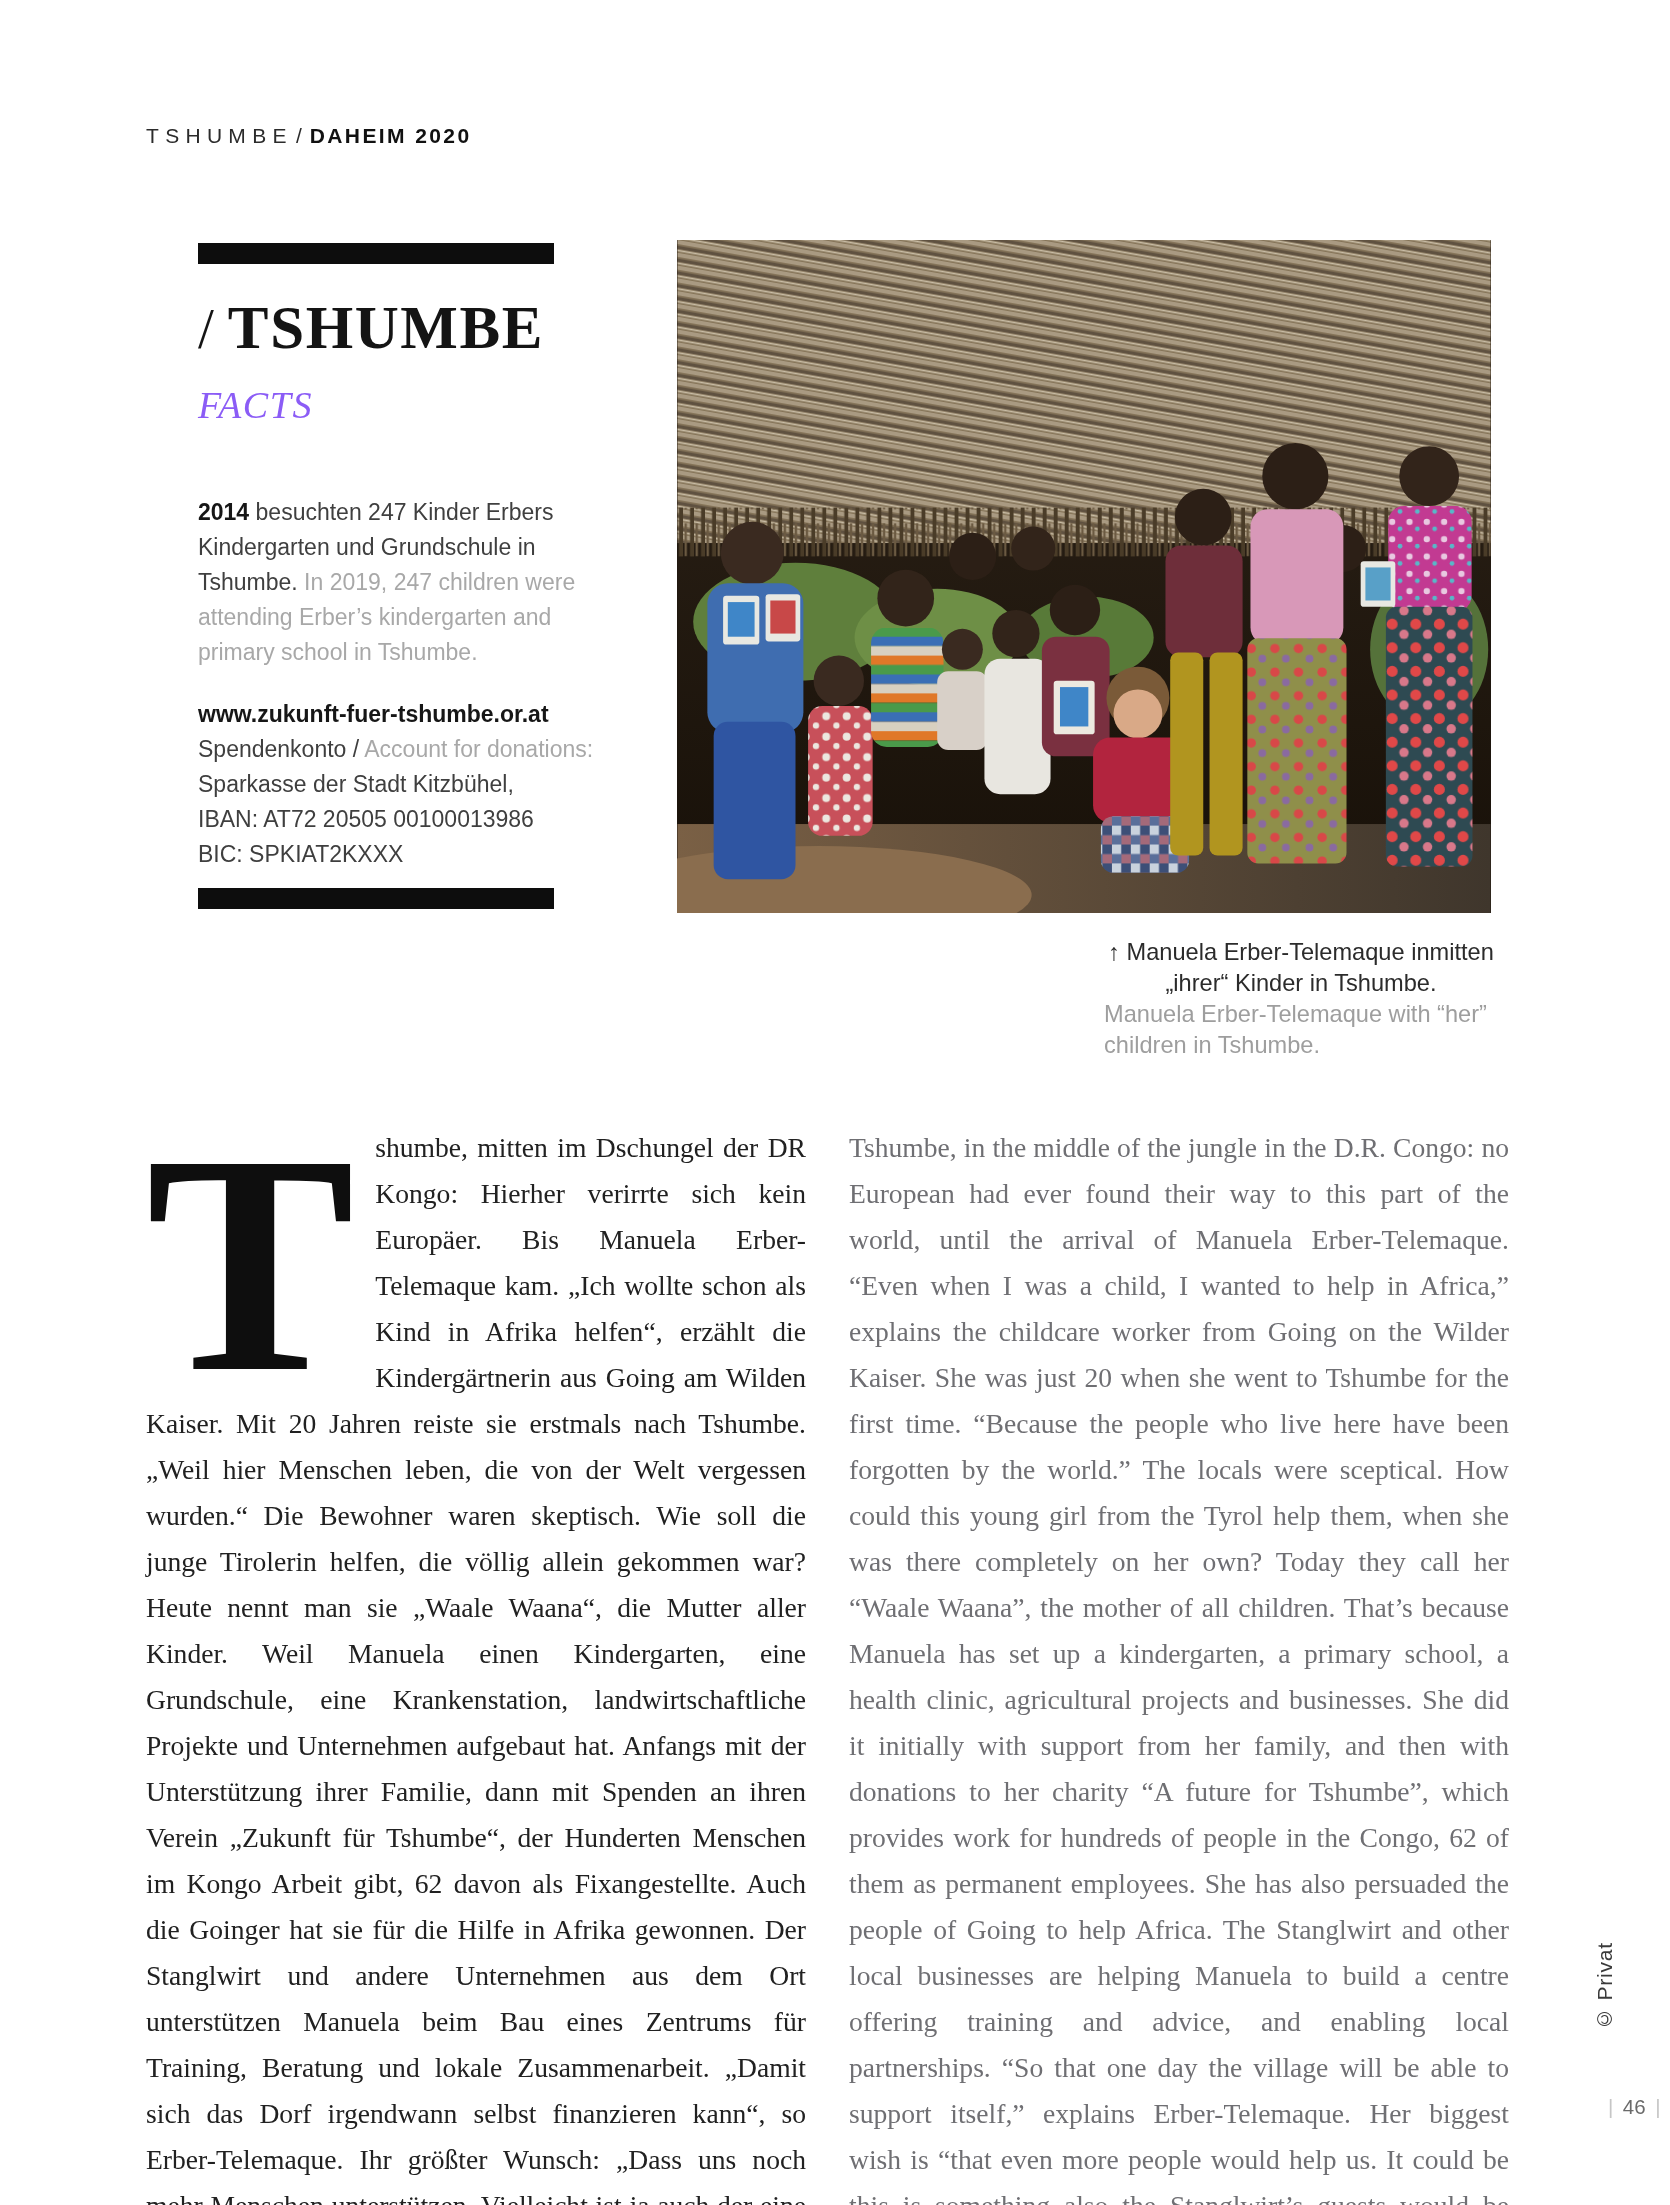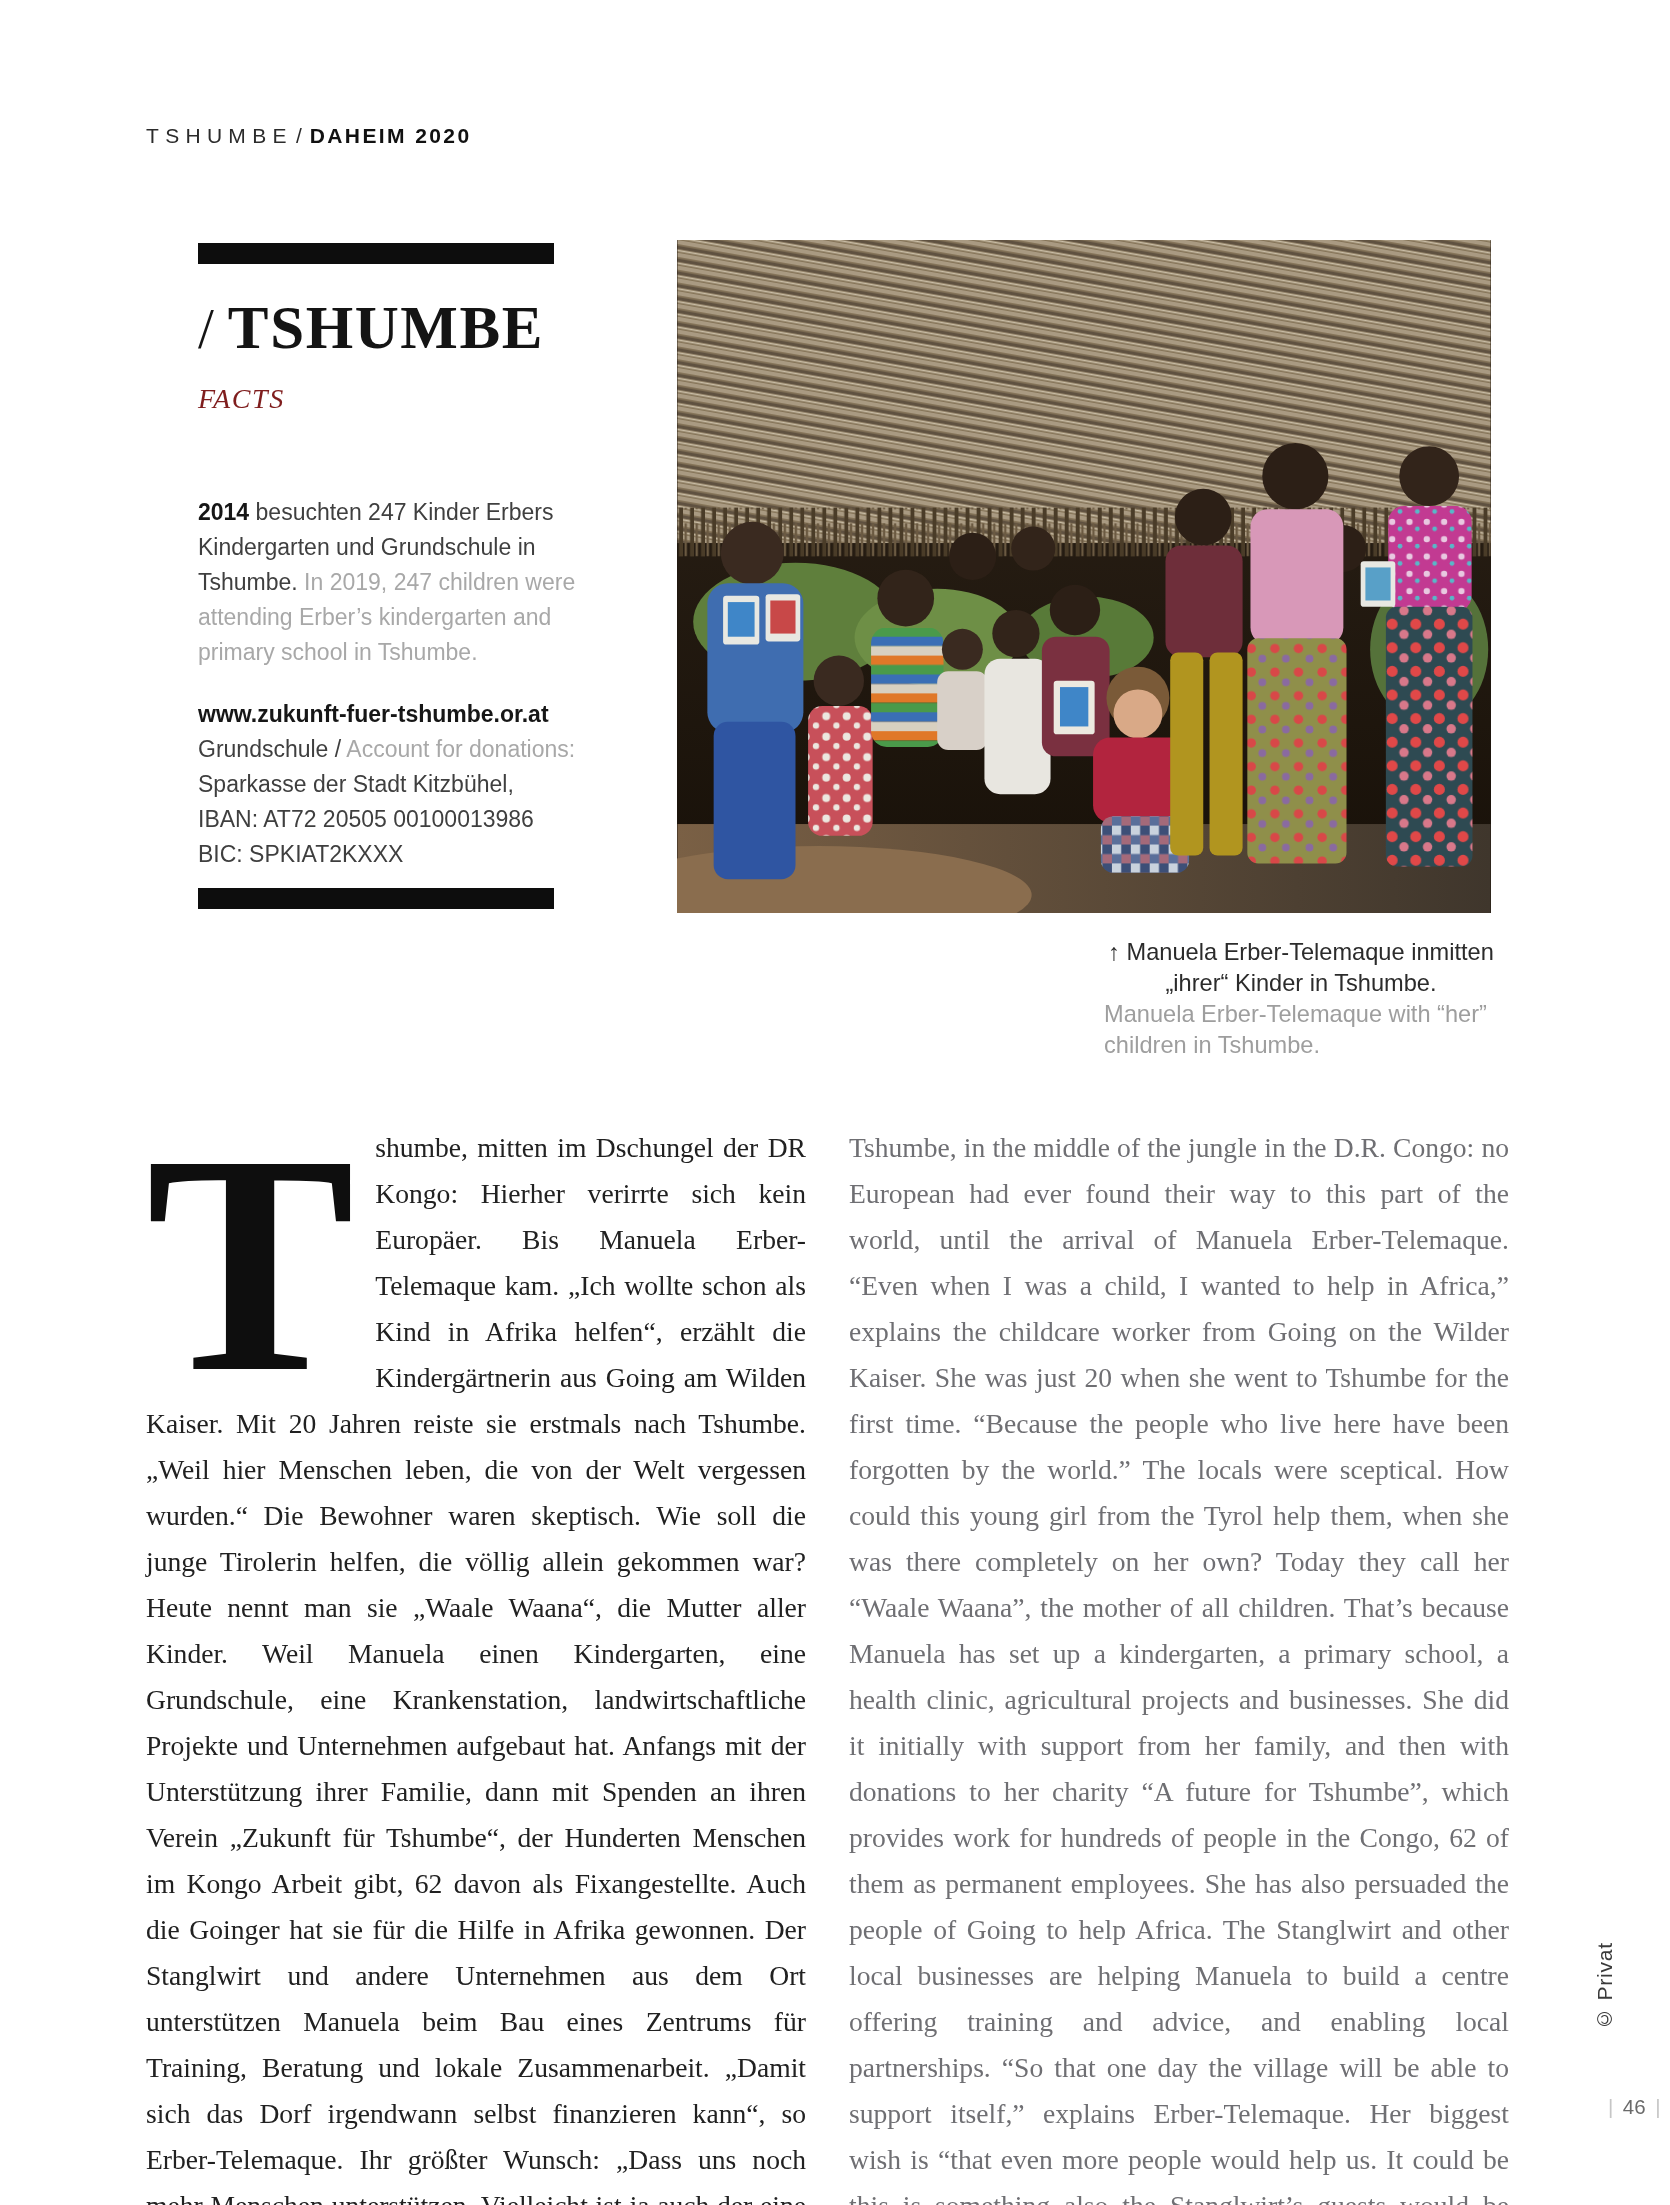--- a/index.html
+++ b/index.html
@@ -12,21 +12,21 @@
   .kicker .section{font-weight:300;letter-spacing:6.3px;color:#2b2b2b;}
   .kicker .slash{color:#2b2b2b;font-weight:300;margin:0 7.9px 0 3.2px;}
   .kicker .mag{font-weight:700;letter-spacing:2.4px;color:#111;}
   
   .rule{position:absolute;left:198px;width:356px;height:21px;background:#0d0d0d;}
   .rule.top{top:243px;}
   .rule.bottom{top:888px;}
   .facts-head{position:absolute;left:198px;top:293px;font-family:"Liberation Serif","DejaVu Serif",serif;color:#141414;}
   .facts-head .hslash{font-weight:400;font-size:57px;margin-right:14px;}
   .facts-head .htitle{font-weight:700;font-size:61px;letter-spacing:1.6px;}
-  .facts-sub{position:absolute;left:198px;top:383px;font-family:"Liberation Serif","DejaVu Serif",serif;font-style:italic;font-size:28px;color:#7f1d1d;letter-spacing:1.6px;}
+  .facts-sub{position:absolute;left:198px;top:383px;font-family:"Liberation Serif","DejaVu Serif",serif;font-style:italic;font-size:38px;color:#8b5cf6;letter-spacing:1.6px;}
   .facts-text{position:absolute;left:198px;top:495px;width:425px;font-size:23px;line-height:35px;color:#3f3f3f;}
   .facts-text p{margin:0;}
   .facts-text .b{font-weight:700;color:#161616;}
   .facts-text .g{color:#a8a8a8;}
   .facts-text .site{margin-top:27px;font-weight:700;color:#161616;}
   
   .photo{position:absolute;left:677px;top:240px;width:814px;height:673px;overflow:hidden;background:#1d150e;}
   .photo svg{display:block;}
   
   .caption{position:absolute;left:1104px;top:937px;width:394px;font-size:23.6px;line-height:31px;}
@@ -58,21 +58,21 @@
   <div class="rule top"></div>
 
   <div class="facts-head">
     <span class="hslash">/</span><span class="htitle">TSHUMBE</span>
   </div>
   <div class="facts-sub">FACTS</div>
 
   <div class="facts-text">
     <p><span class="b">2014</span><span> besuchten 247 Kinder Erbers Kindergarten und Grundschule in Tshumbe.</span><span class="g"> In 2019, 247 children were attending Erber’s kindergarten and primary school in Tshumbe.</span></p>
     <p class="site">www.zukunft-fuer-tshumbe.or.at</p>
-    <p><span>Grundschule / </span><span class="g">Account for donations:</span></p>
+    <p><span>Spendenkonto / </span><span class="g">Account for donations:</span></p>
     <p>Sparkasse der Stadt Kitzbühel,</p>
     <p>IBAN: AT72 20505 00100013986</p>
     <p>BIC: SPKIAT2KXXX</p>
   </div>
 
   <div class="rule bottom"></div>
 
   <div class="photo">
     <svg width="814" height="673" viewBox="0 0 1033 855" xmlns="http://www.w3.org/2000/svg">
       <defs>

